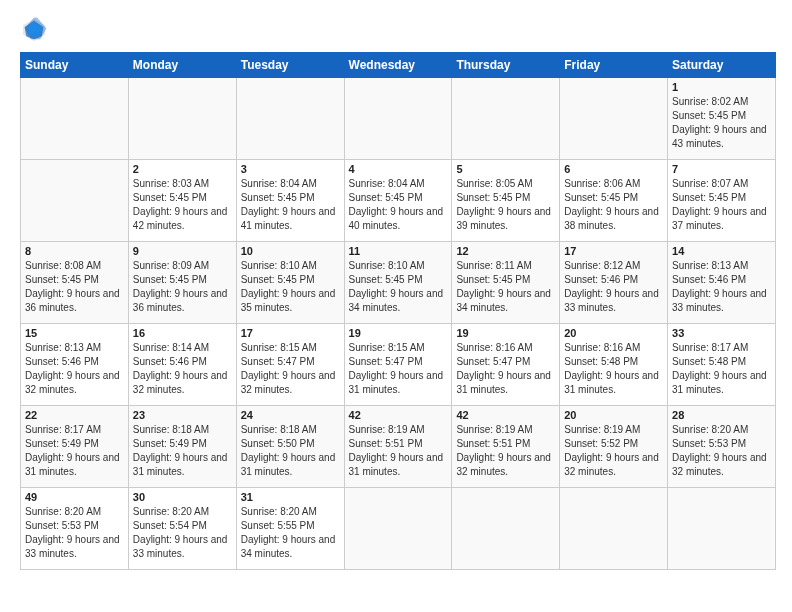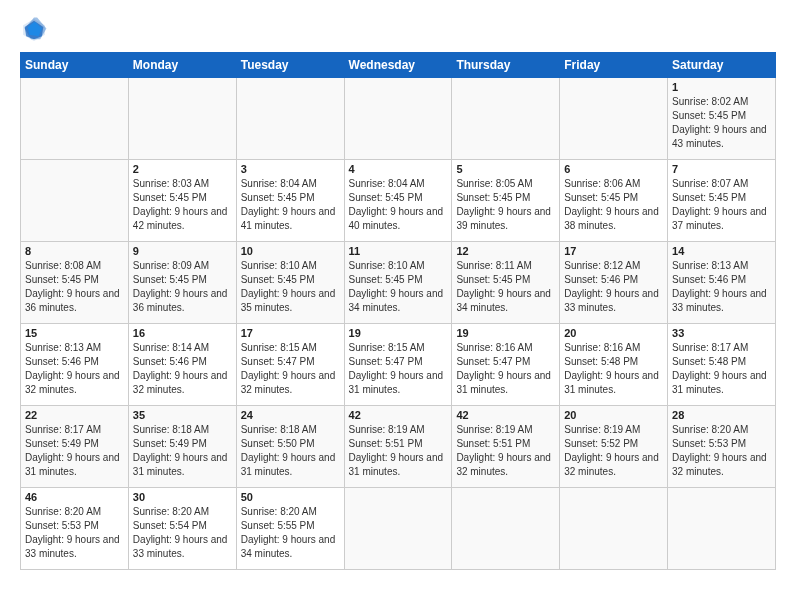--- a/index.html
+++ b/index.html
@@ -283,21 +283,21 @@
           </td>
         </tr>
         <tr>
           <td>
             <span class="day-num">22</span>
           <div class="day-info">
             Sunrise: 8:17 AM<br>Sunset: 5:49 PM<br>Daylight: 9 hours and 31 minutes.
           </div>
           </td>
           <td>
-            <span class="day-num">35</span>
+            <span class="day-num">23</span>
           <div class="day-info">
             Sunrise: 8:18 AM<br>Sunset: 5:49 PM<br>Daylight: 9 hours and 31 minutes.
           </div>
           </td>
           <td>
             <span class="day-num">24</span>
           <div class="day-info">
             Sunrise: 8:18 AM<br>Sunset: 5:50 PM<br>Daylight: 9 hours and 31 minutes.
           </div>
           </td>
@@ -321,33 +321,33 @@
           </td>
           <td>
             <span class="day-num">28</span>
           <div class="day-info">
             Sunrise: 8:20 AM<br>Sunset: 5:53 PM<br>Daylight: 9 hours and 32 minutes.
           </div>
           </td>
         </tr>
         <tr>
           <td>
-            <span class="day-num">46</span>
+            <span class="day-num">49</span>
           <div class="day-info">
             Sunrise: 8:20 AM<br>Sunset: 5:53 PM<br>Daylight: 9 hours and 33 minutes.
           </div>
           </td>
           <td>
             <span class="day-num">30</span>
           <div class="day-info">
             Sunrise: 8:20 AM<br>Sunset: 5:54 PM<br>Daylight: 9 hours and 33 minutes.
           </div>
           </td>
           <td>
-            <span class="day-num">50</span>
+            <span class="day-num">31</span>
           <div class="day-info">
             Sunrise: 8:20 AM<br>Sunset: 5:55 PM<br>Daylight: 9 hours and 34 minutes.
           </div>
           </td>
           <td class="empty-cell"></td>
           <td class="empty-cell"></td>
           <td class="empty-cell"></td>
           <td class="empty-cell"></td>
         </tr>
       </tbody>

